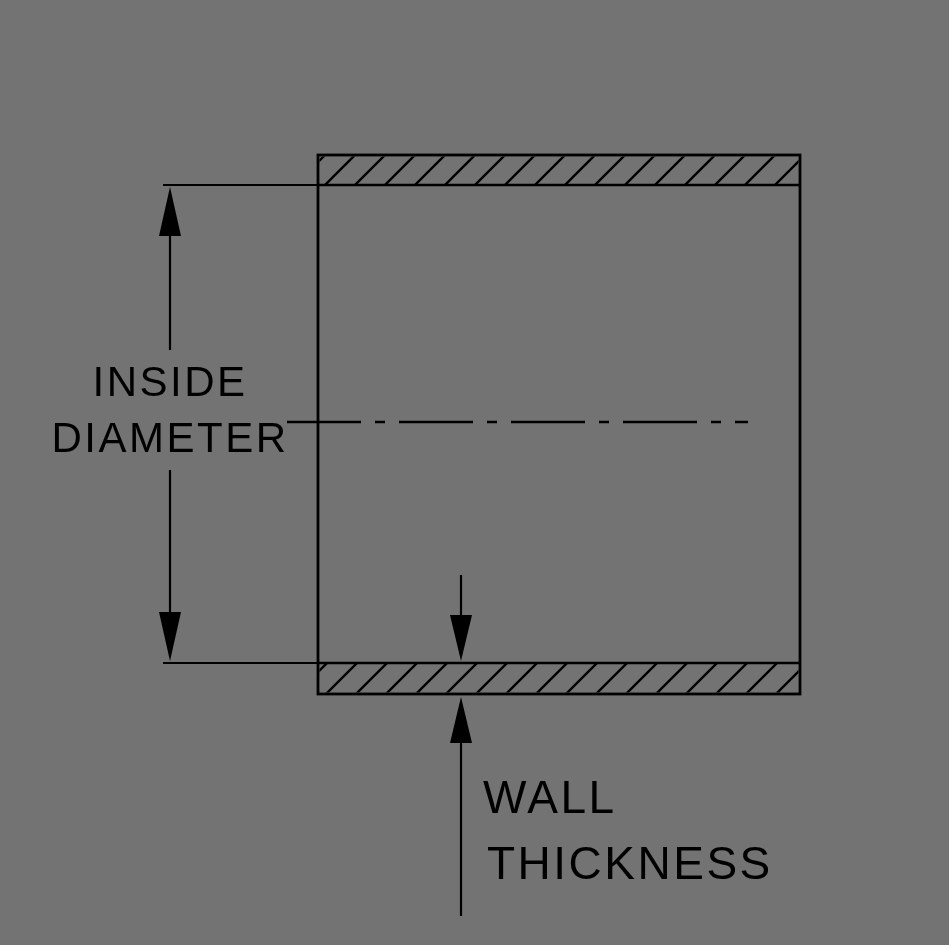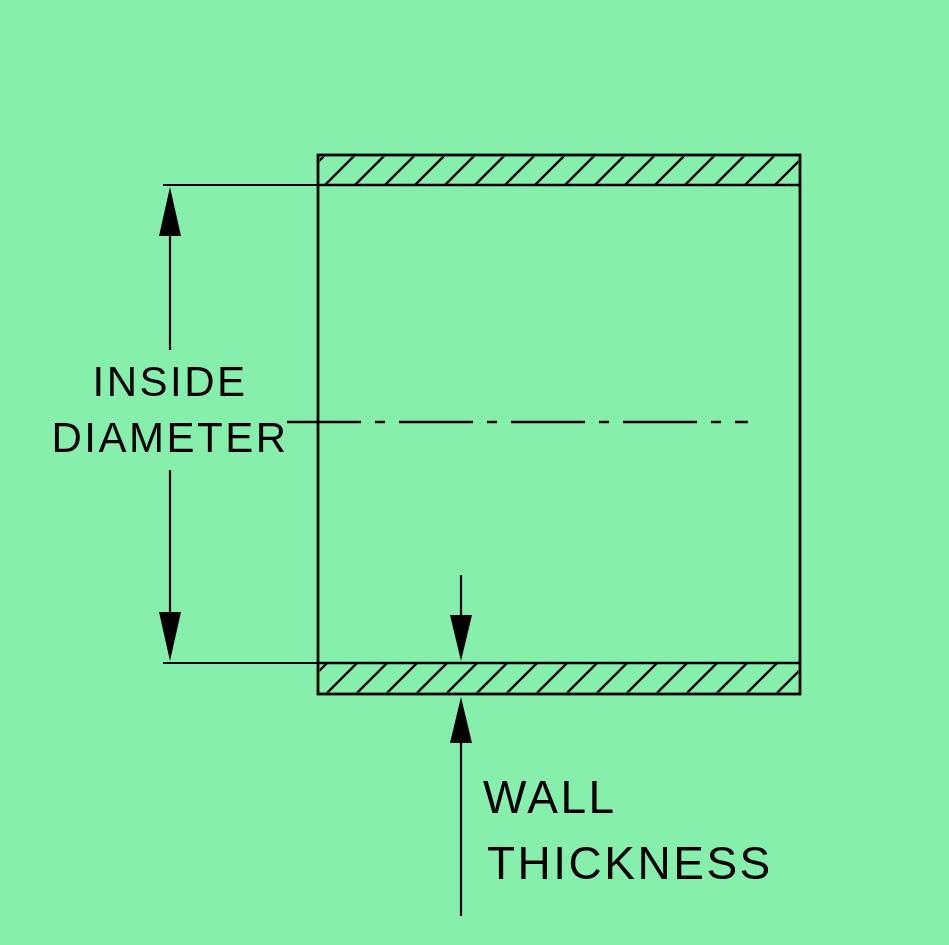--- a/index.html
+++ b/index.html
@@ -4,21 +4,21 @@
 <style>
   html, body {
     margin: 0;
     padding: 0;
     background: #ffffff;
   }
   .canvas {
     position: relative;
     width: 949px;
     height: 945px;
-    background: #86efac;
+    background: #737373;
     overflow: hidden;
   }
   svg {
     display: block;
   }
   .dim-label {
     font-family: "Liberation Sans", sans-serif;
     fill: #000000;
   }
   .label-id {

